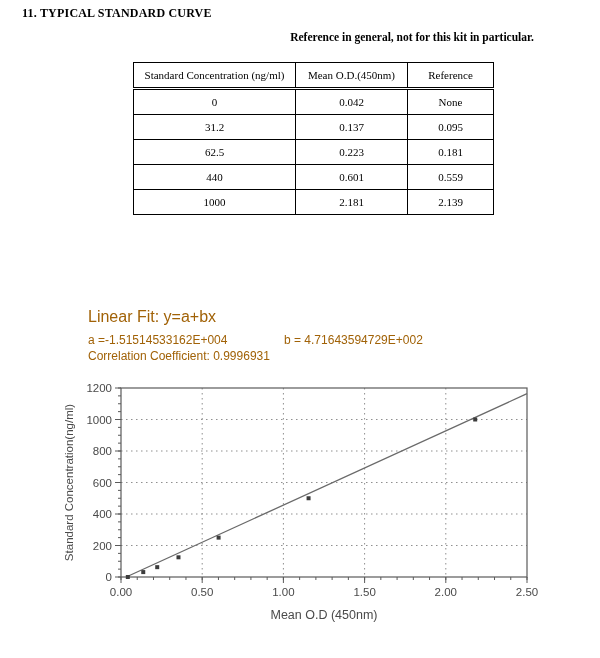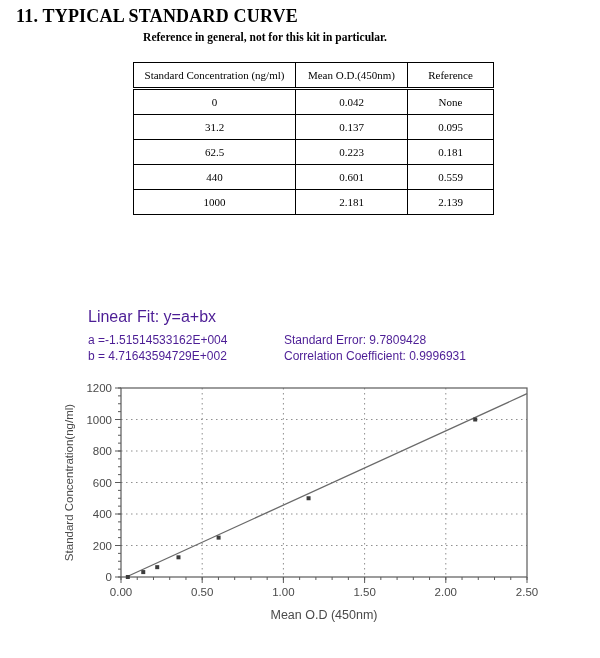--- a/index.html
+++ b/index.html
@@ -1,29 +1,29 @@
 <!DOCTYPE html>
 <html><head>
 <meta charset="utf-8">
 <style>
   html,body{margin:0;padding:0;background:#ffffff;}
   .page{position:relative;width:600px;height:658px;background:#ffffff;overflow:hidden;
         font-family:"Liberation Serif", serif;color:#000;}
-  .doc-title{position:absolute;left:16px;top:6px;font-weight:bold;font-size:18px;
+  .doc-title{position:absolute;left:22px;top:6px;font-weight:bold;font-size:12px;
              letter-spacing:.2px;}
-  .subtitle{position:absolute;left:4px;top:31px;width:522px;text-align:center;
+  .subtitle{position:absolute;left:12px;top:31px;width:522px;text-align:right;
             font-weight:bold;font-size:11.5px;}
   table.std{position:absolute;left:133px;top:62px;border-collapse:collapse;
             font-size:11px;text-align:center;}
   table.std td, table.std th{border:1px solid #000;height:24px;font-weight:normal;
             vertical-align:middle;padding:0 4px;}
   table.std thead th{border-bottom:3px double #000;}
   .col-a{width:162px;} .col-b{width:112px;} .col-c{width:86px;}
   .fit-block{position:absolute;left:88px;top:308px;
-             font-family:"Liberation Sans", sans-serif;color:#4c1d95;}
+             font-family:"Liberation Sans", sans-serif;color:#a16207;}
   .fit-heading{font-size:16px;margin:0 0 6px 0;}
   .fit-grid{display:grid;grid-template-columns:196px auto;grid-auto-rows:16px;
             font-size:12px;line-height:16px;white-space:nowrap;}
   .chart{position:absolute;left:0;top:370px;width:600px;height:280px;}
   svg text{font-family:"Liberation Sans", sans-serif;}
 </style>
 </head>
 <body>
 
 <div class="page">
@@ -71,21 +71,20 @@
           <td>2.181</td>
           <td>2.139</td>
         </tr>
       </tbody>
   </table>
 
   <div class="fit-block">
     <div class="fit-heading">Linear Fit: y=a+bx</div>
     <div class="fit-grid">
       <span>a =-1.51514533162E+004</span>
-      <span>Standard Error: 9.7809428</span>
       <span>b = 4.71643594729E+002</span>
       <span>Correlation Coefficient: 0.9996931</span>
     </div>
   </div>
 
   <div class="chart">
     <svg id="curve-svg" width="600" height="280" viewBox="0 0 600 280">
         <g stroke="#8f8f8f" stroke-width="1" stroke-dasharray="1.5,3.5">
           <line x1="121" y1="175.50" x2="527" y2="175.50"></line>
           <line x1="121" y1="144.00" x2="527" y2="144.00"></line>

